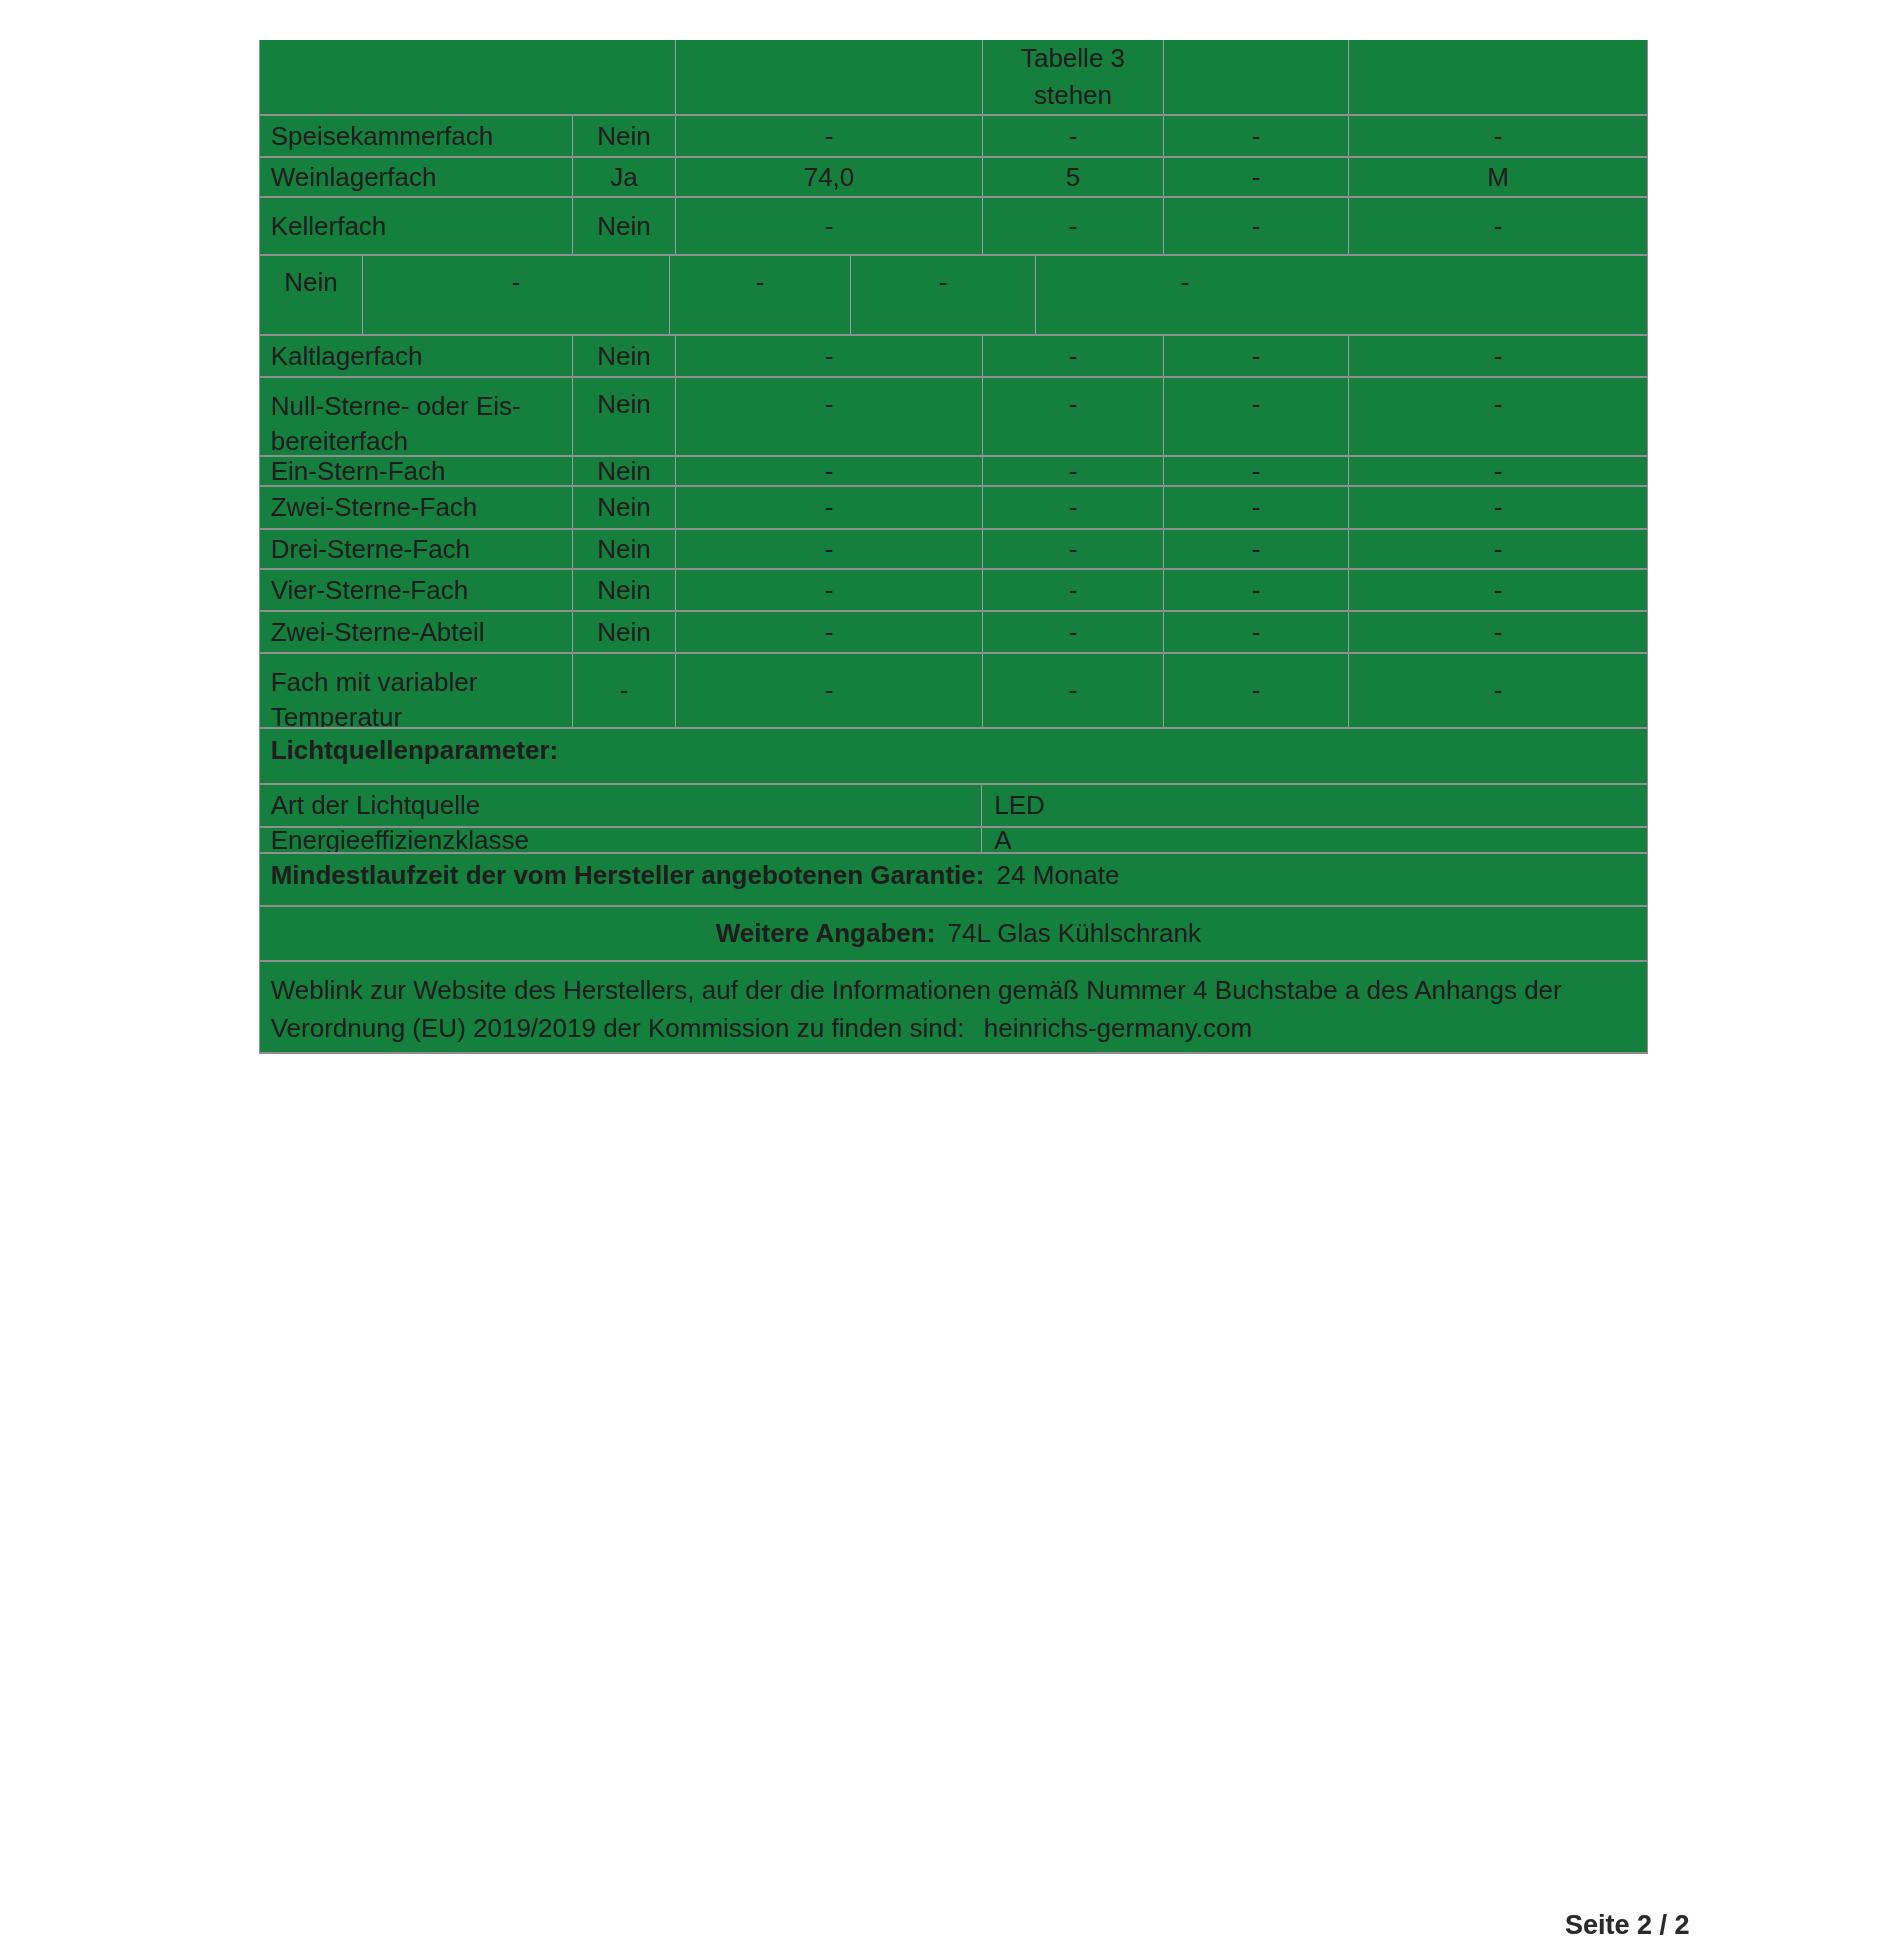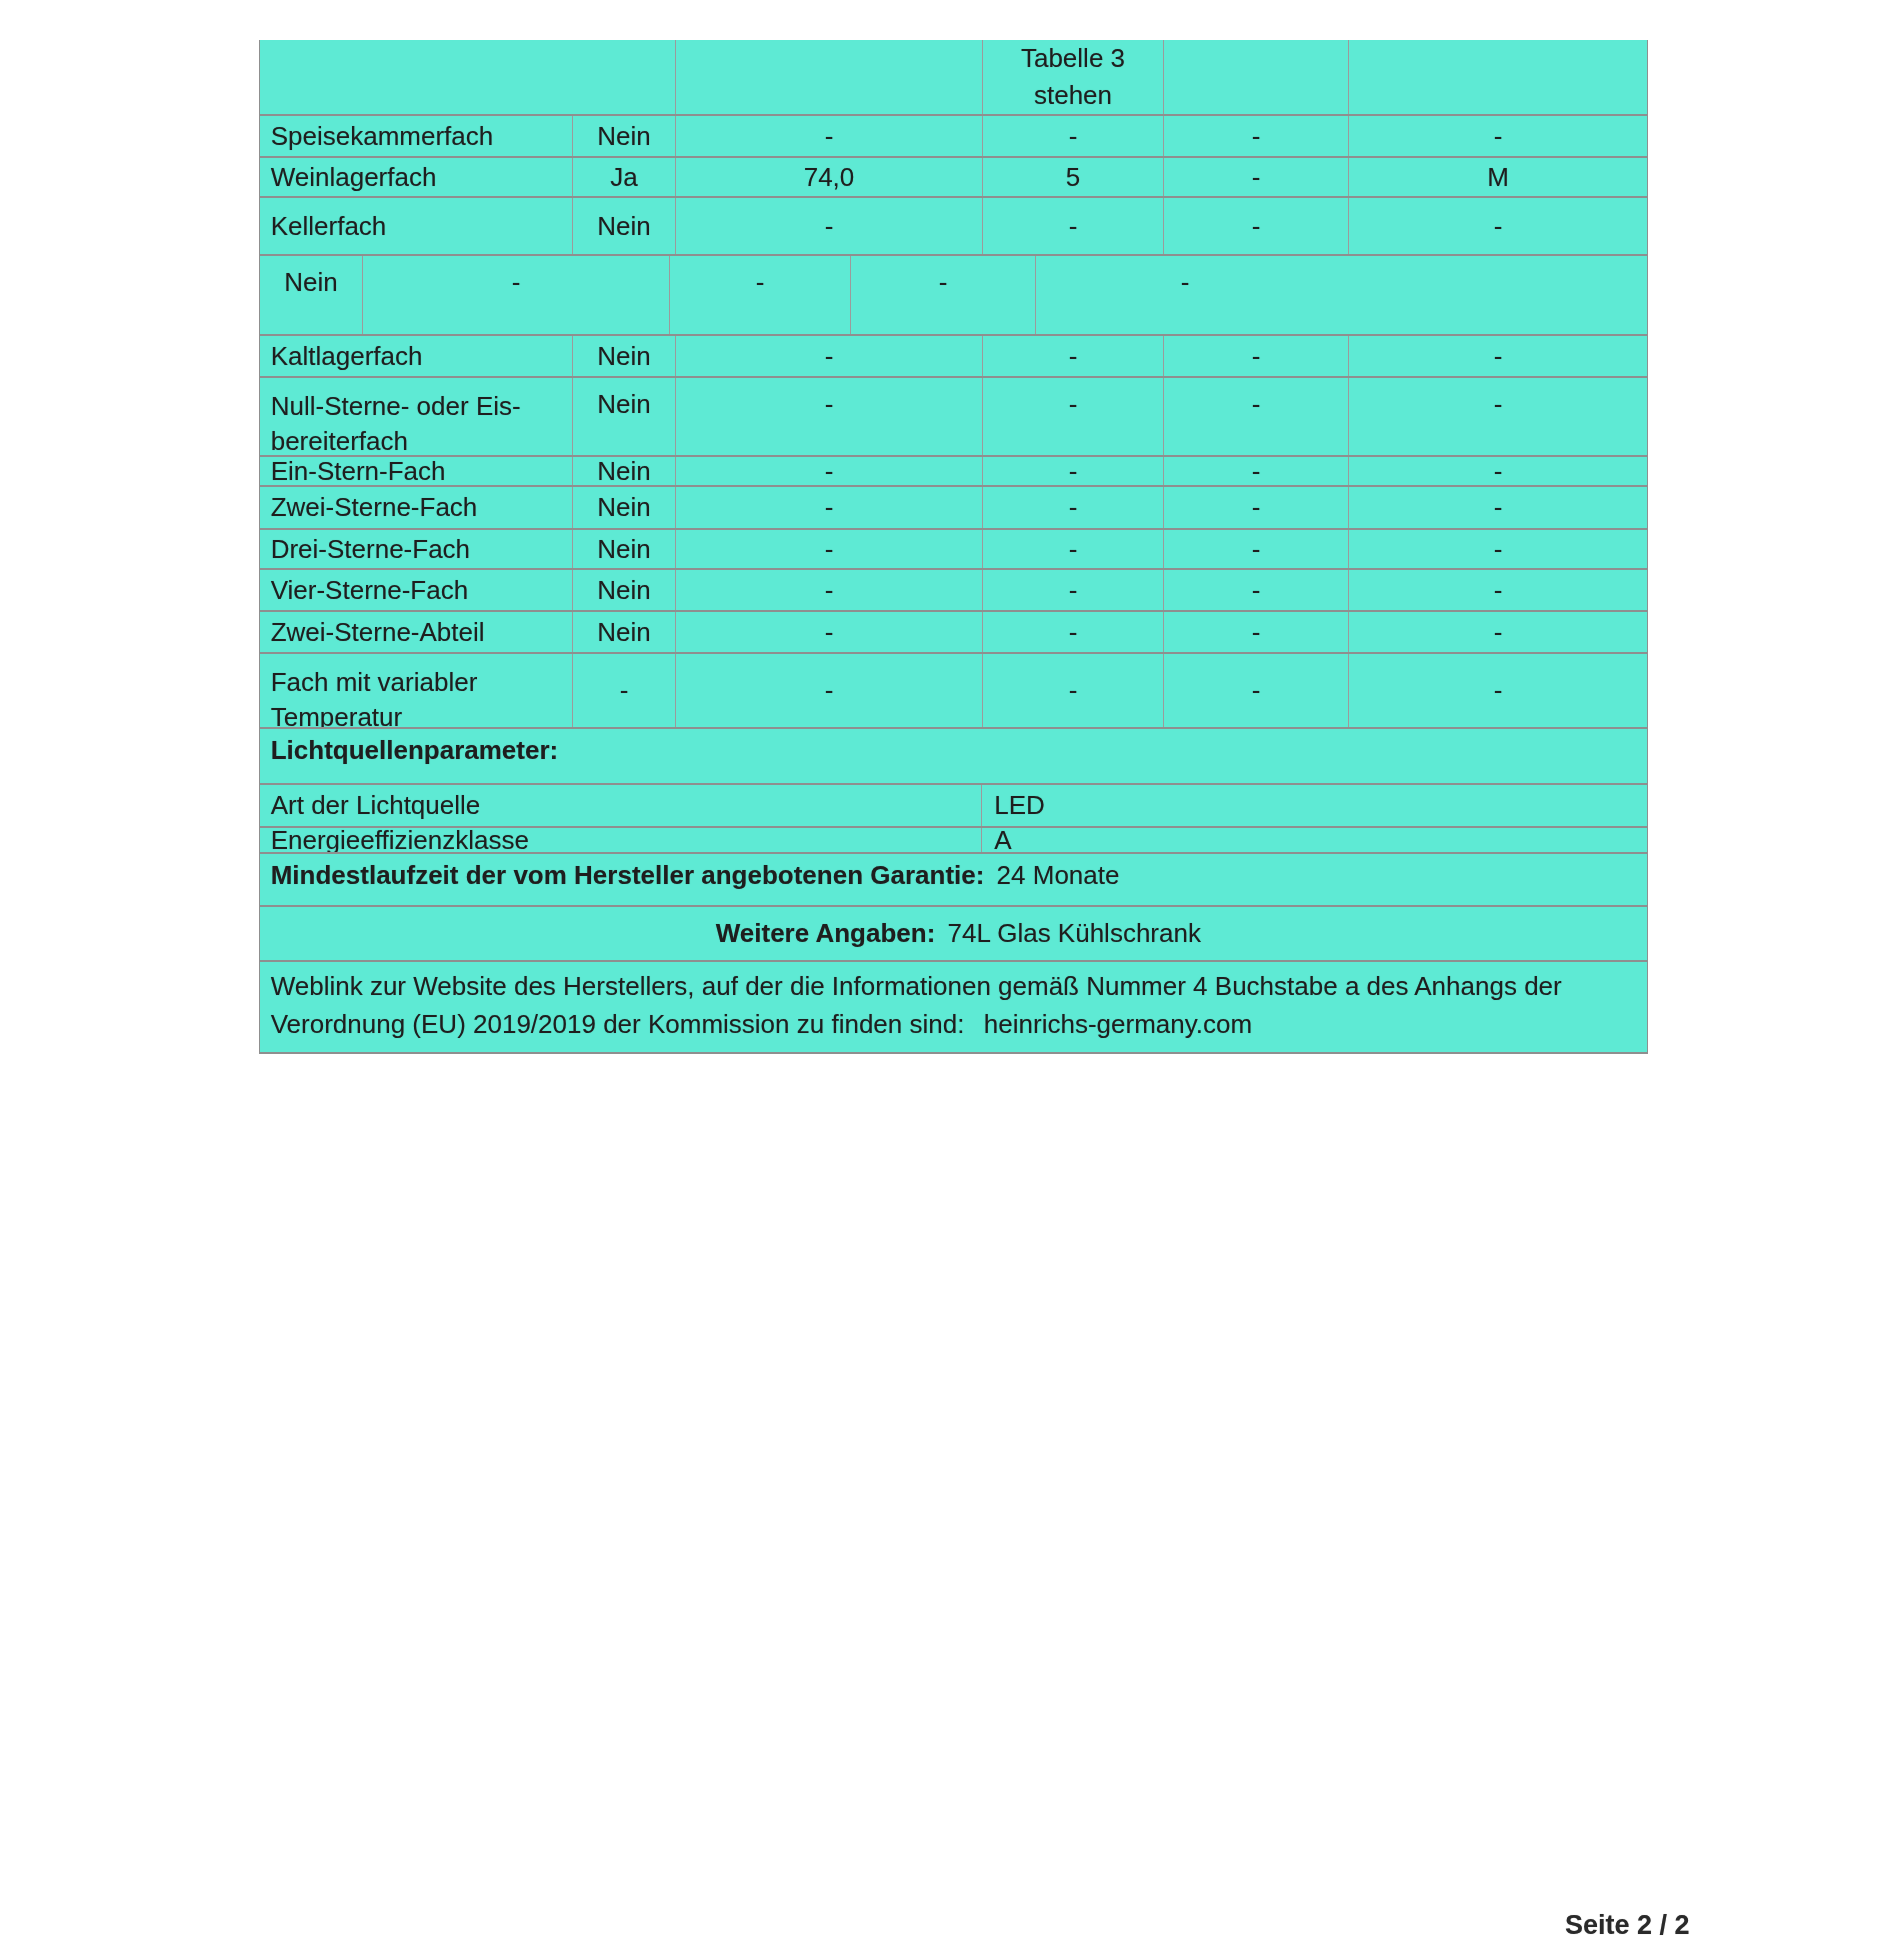--- a/index.html
+++ b/index.html
@@ -16,21 +16,21 @@
   .sheet-text{ text-shadow:0 0 0.9px rgba(60,60,60,0.40); }
 
   .tbl{
     position:absolute;
     left:259px; top:40px;
     width:1389px;
     box-sizing:border-box;
     border-left:1.5px solid #8f8f8f;
     border-right:1.5px solid #8f8f8f;
     border-bottom:2.3px solid #8f8f8f;
-    background:#5eead4;
+    background:#15803d;
   }
   .row{
     display:flex;
     box-sizing:border-box;
     border-bottom:2.3px solid #8f8f8f;
   }
   .row:last-child{ border-bottom:none; }
 
   .cell{
     box-sizing:border-box;
@@ -230,21 +230,21 @@
   </div>
 
   <div class="row" style="height:55px">
     <div class="cell cFull lab last" style="align-items:flex-start;padding-top:10.7px;justify-content:center;">
       <span class="b">Weitere Angaben:</span>
       <span class="val-after-label">74L Glas Kühlschrank</span>
     </div>
   </div>
 
   <div class="row" style="height:90px">
-    <div class="cell cFull lab last" style="align-items:flex-start;padding-top:4.6px;">
+    <div class="cell cFull lab last" style="align-items:center;padding-top:4.6px;">
       <div class="weblink-wrap">
         <div>Weblink zur Website des Herstellers, auf der die Informationen gemäß Nummer 4 Buchstabe a des Anhangs der</div>
         <div>
           <span>Verordnung (EU) 2019/2019 der Kommission zu finden sind:</span>
           <span class="val-after-label">heinrichs-germany.com</span>
         </div>
       </div>
     </div>
   </div>
 

